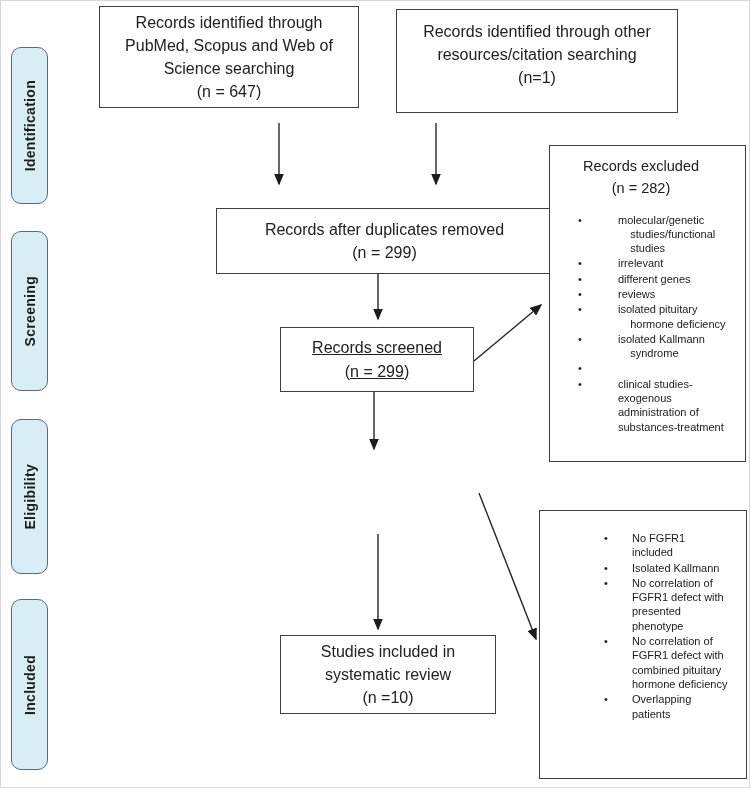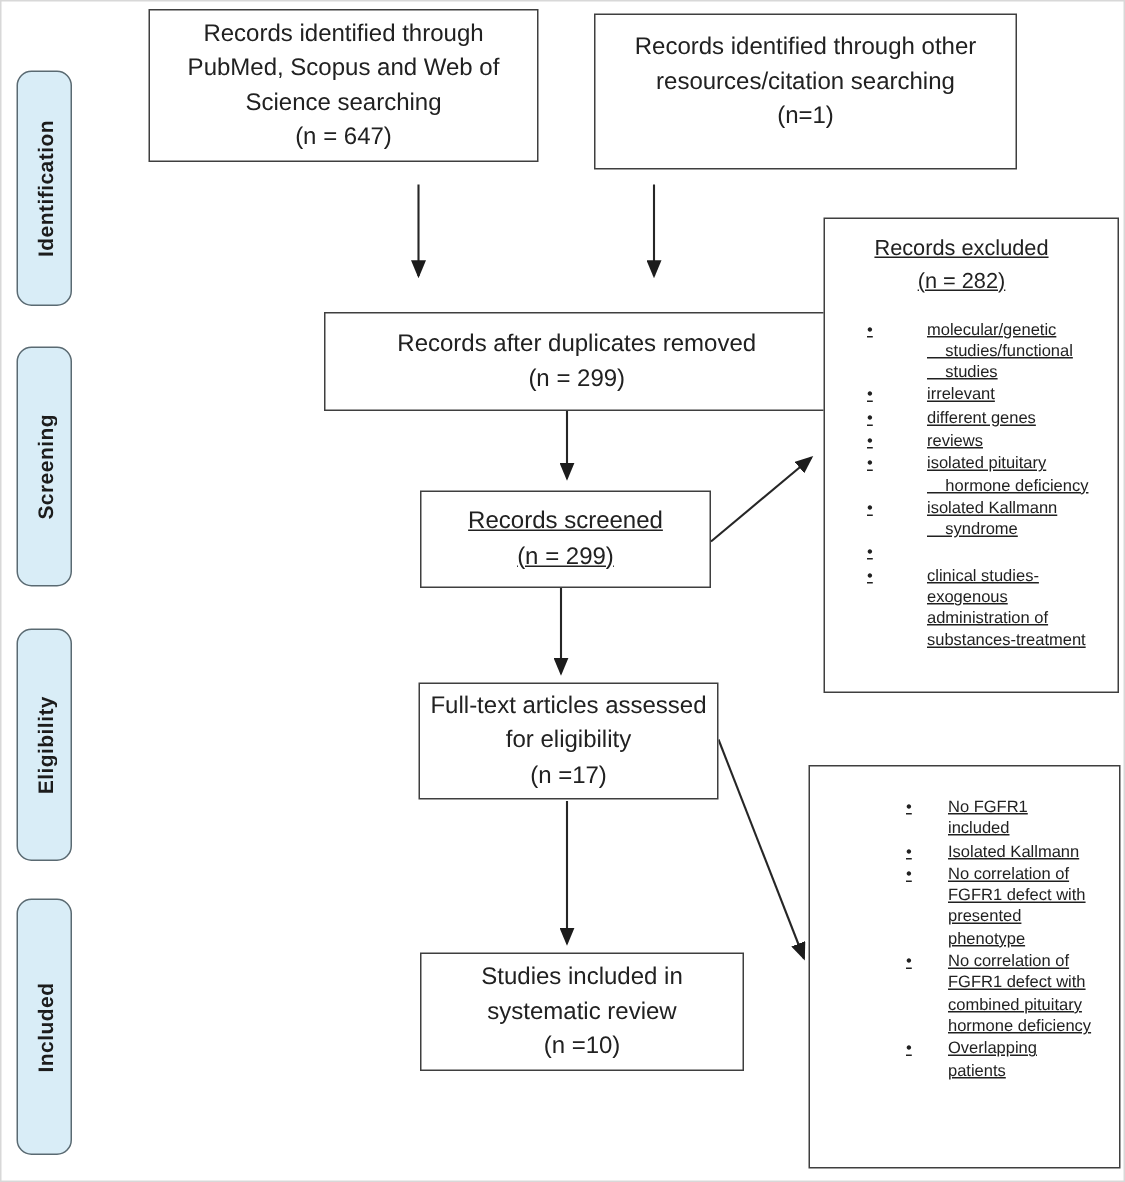--- a/index.html
+++ b/index.html
@@ -31,21 +31,21 @@
     position:absolute;box-sizing:border-box;background:#ffffff;
     border:1.5px solid var(--box_border);
     display:flex;align-items:center;justify-content:center;
     text-align:center;font-size:16px;line-height:1.45;white-space:pre-line;
     padding:2px 2px;
   }
   .fbox.top-align{align-items:flex-start;padding-top:10px;}
   
   .sbox{
     position:absolute;box-sizing:border-box;background:#ffffff;
-    border:1.5px solid var(--box_border);padding:8px 13px 4px 0;text-decoration:underline;
+    border:1.5px solid var(--box_border);padding:8px 13px 4px 0;
   }
   .sbox .stitle{
     text-align:center;font-size:14.5px;line-height:1.5;white-space:pre-line;margin-top:2px;
   }
   .sbox ul{list-style:none;margin:13px 0 0;padding:0 4px 0 24px;}
   .sbox li{display:flex;font-size:11px;line-height:1.3;margin-bottom:1px;}
   .sbox .dot{flex:none;text-align:left;padding-left:4px;font-size:11px;}
   .sbox .btxt{white-space:pre-line;}
   .b5 ul{padding-left:24px;}
   .b5 .dot{width:40px;}
@@ -96,23 +96,20 @@
   <div class="fbox top-align" style="left:395px;top:8px;width:282px;height:104px;">Records identified through other
 resources/citation searching
 (n=1)</div>
 
   <div class="fbox" style="left:215px;top:207px;width:337px;height:66px;">Records after duplicates removed
 (n = 299)</div>
 
   <div class="fbox" style="left:279px;top:326px;width:194px;height:65px;text-decoration:underline;">Records screened
 (n = 299)</div>
 
-  <div class="fbox" style="left:278px;top:454px;width:200px;height:78px;">Full-text articles assessed
-for eligibility
-(n =17)</div>
 
   <div class="fbox" style="left:279px;top:634px;width:216px;height:79px;">Studies included in
 systematic review
 (n =10)</div>
 
   <div class="sbox b5" style="left:548px;top:144px;width:197px;height:317px;">
     <div class="stitle">Records excluded
 (n = 282)</div>
     <ul>
       <li>

